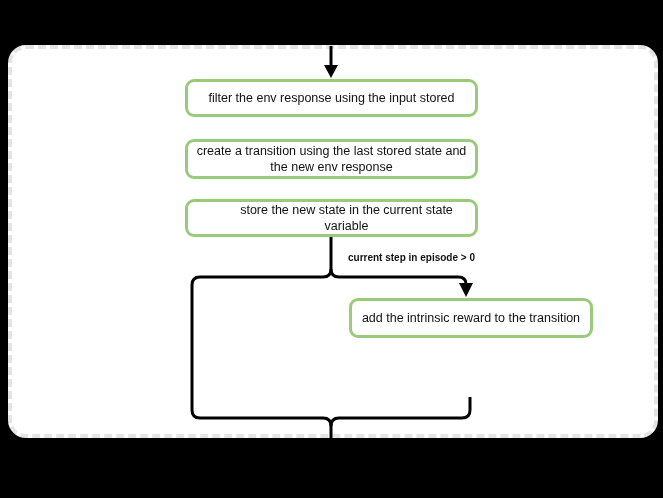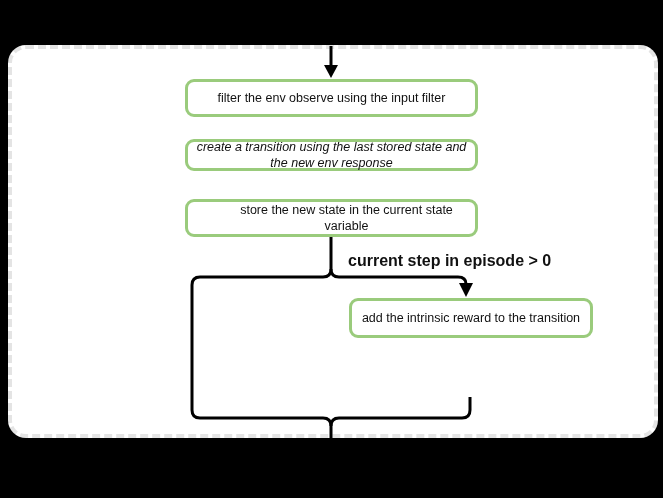--- a/index.html
+++ b/index.html
@@ -45,21 +45,21 @@
     justify-content: center;
     text-align: center;
     font-size: 12.5px;
     line-height: 1.3;
     color: var(--text, #111111);
     padding: 2px 4px;
   }
   .cond {
     position: absolute;
     left: 348px; top: 252px;
-    font-size: 16px;
+    font-size: 10px;
     font-weight: bold;
     color: var(--text, #111111);
     white-space: nowrap;
   }
 </style>
 </head>
 <body style="--outer-bg: #000000; --panel-bg: #ffffff; --panel-dash: #e4e4e4; --box-border: #9acb7c; --line: #000000; --text: #111111;">
 
 <div class="canvas">
 
@@ -73,24 +73,24 @@
 
     <path class="flowline" d="M331 237 L331 269 Q331 277 323 277 L200 277 Q192 277 192 285 L192 410 Q192 418 200 418 L323 418 Q331 418 331 426 L331 438"></path>
 
     <path class="flowline" d="M331 269 Q331 277 339 277 L458 277 Q466 277 466 284 L466 285"></path>
     <polygon class="arrowhead" points="459,283 473,283 466,297"></polygon>
 
     <path class="flowline" d="M470 397 L470 410 Q470 418 462 418 L339 418 Q331 418 331 426"></path>
   </svg>
 
   <div class="step" style="left:185px; top:79px;  width:293px; height:38px;">
-    <span>filter the env observe using the input filter</span>
+    <span>filter the env response using the input stored</span>
   </div>
 
-  <div class="step" style="left:185px; top:139px; width:293px; height:32px;font-style:italic;">
+  <div class="step" style="left:185px; top:139px; width:293px; height:40px;">
     <span>create a transition using the last stored state and the new env response</span>
   </div>
 
   <div class="step" style="left:185px; top:199px; width:293px; height:38px;padding-left:34px;">
     <span>store the new state in the current state variable</span>
   </div>
 
   <div class="cond">current step in episode &gt; 0</div>
 
   <div class="step" style="left:349px; top:298px; width:244px; height:40px;">

